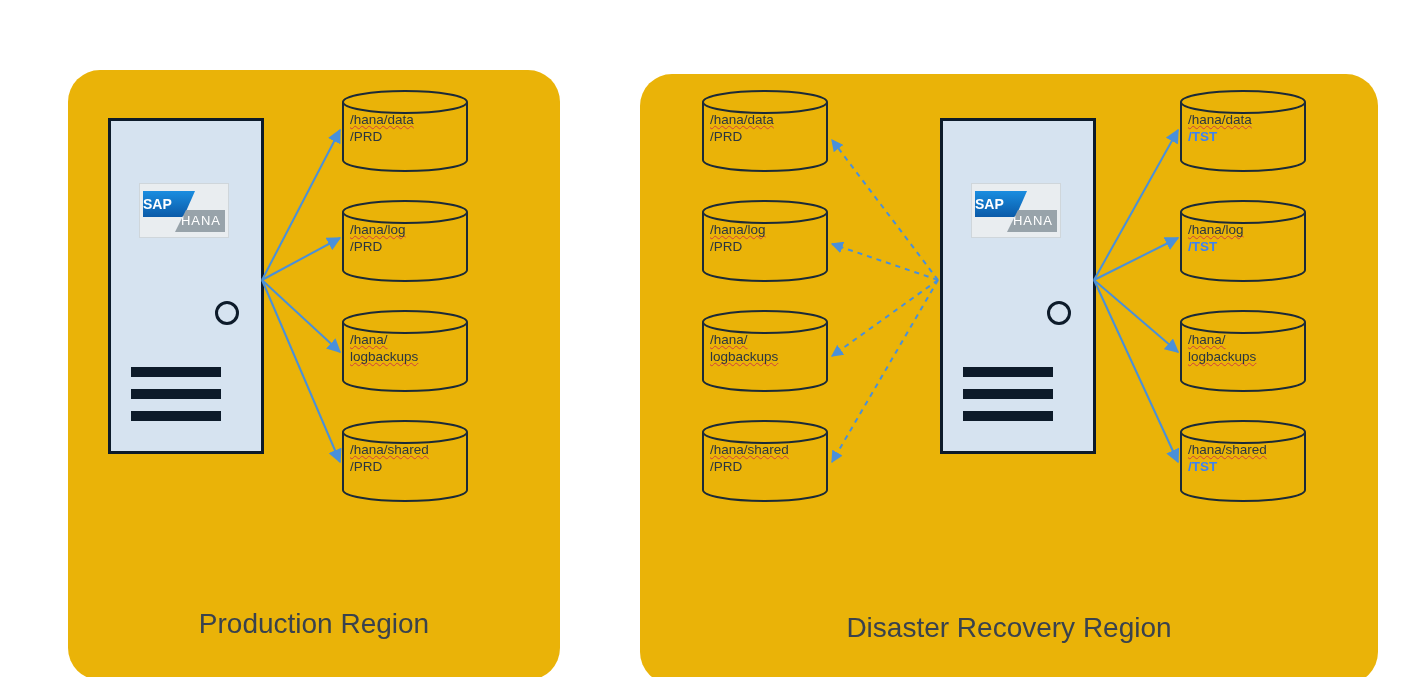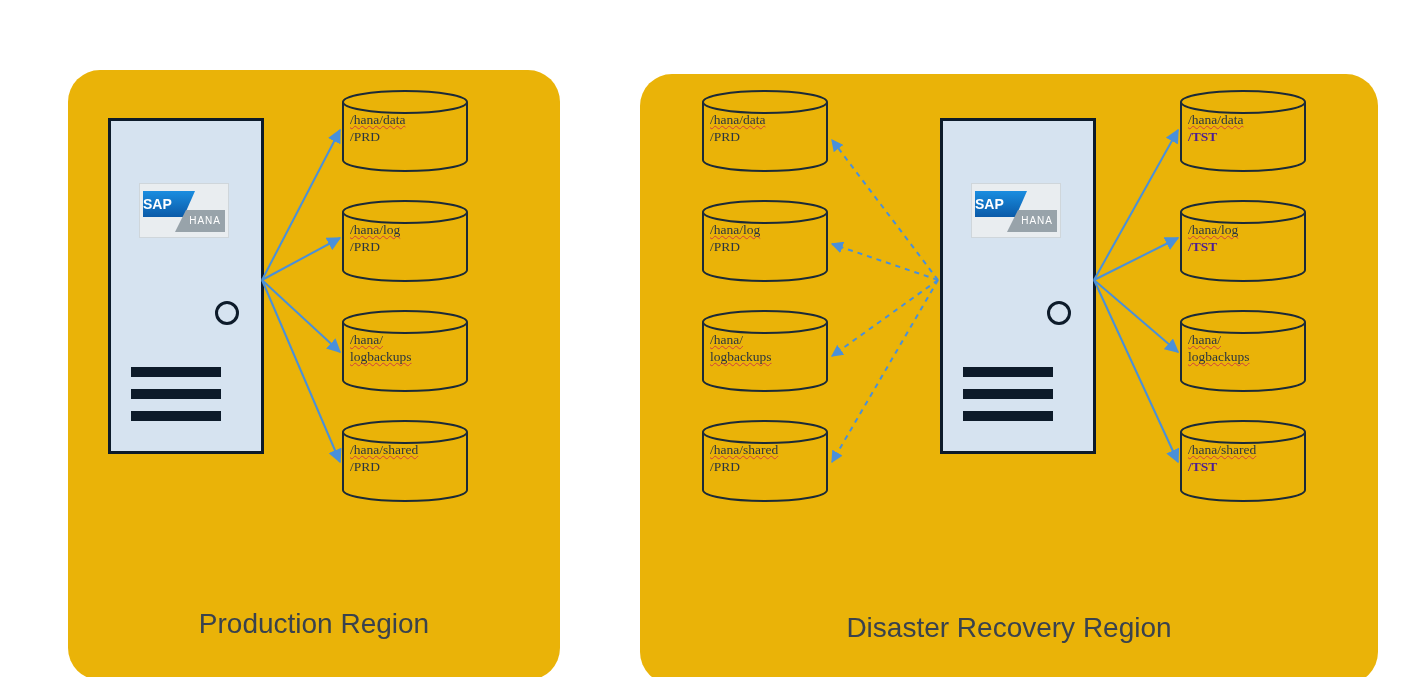--- a/index.html
+++ b/index.html
@@ -82,47 +82,46 @@
     line-height: 26px;
     padding-left: 0;
   }
   .sap-logo .grey {
     position: absolute;
     right: 4px; bottom: 6px;
     width: 46px; height: 22px;
     background: #98a3aa;
     clip-path: polygon(22% 0, 100% 0, 100% 100%, 0 100%);
     color: #fff;
-    font-size: 10px;
+    font-size: 13px;
     line-height: 22px;
     text-align: right;
     padding-right: 4px;
     letter-spacing: 1px;
   }
   
   .cyl {
     position: absolute;
-    font-family: Liberation Serif, serif;
   }
   .cyl svg { display:block; }
   .cyl-label {
     position: absolute;
     left: 10px; right: 10px;
     top: 22px;
     font-size: 13.5px;
     color: #2b3640;
     line-height: 1.25;
   }
   .cyl-label .line2 { display:block; }
   .squiggle {
     text-decoration: underline wavy #d04040 1px;
     text-decoration-skip-ink: none;
   }
   .tst .line2 {
-    color: #4c1d95;
+    color: #3b82f6;
     font-weight: 600;
   }
 </style>
 </head>
 <body>
 
 <div class="stage">
 
   <div class="region" style="left:68px; top:28px; width:492px; height:610px;">
     <div class="region-title" style="bottom:40px;">Production Region</div>

